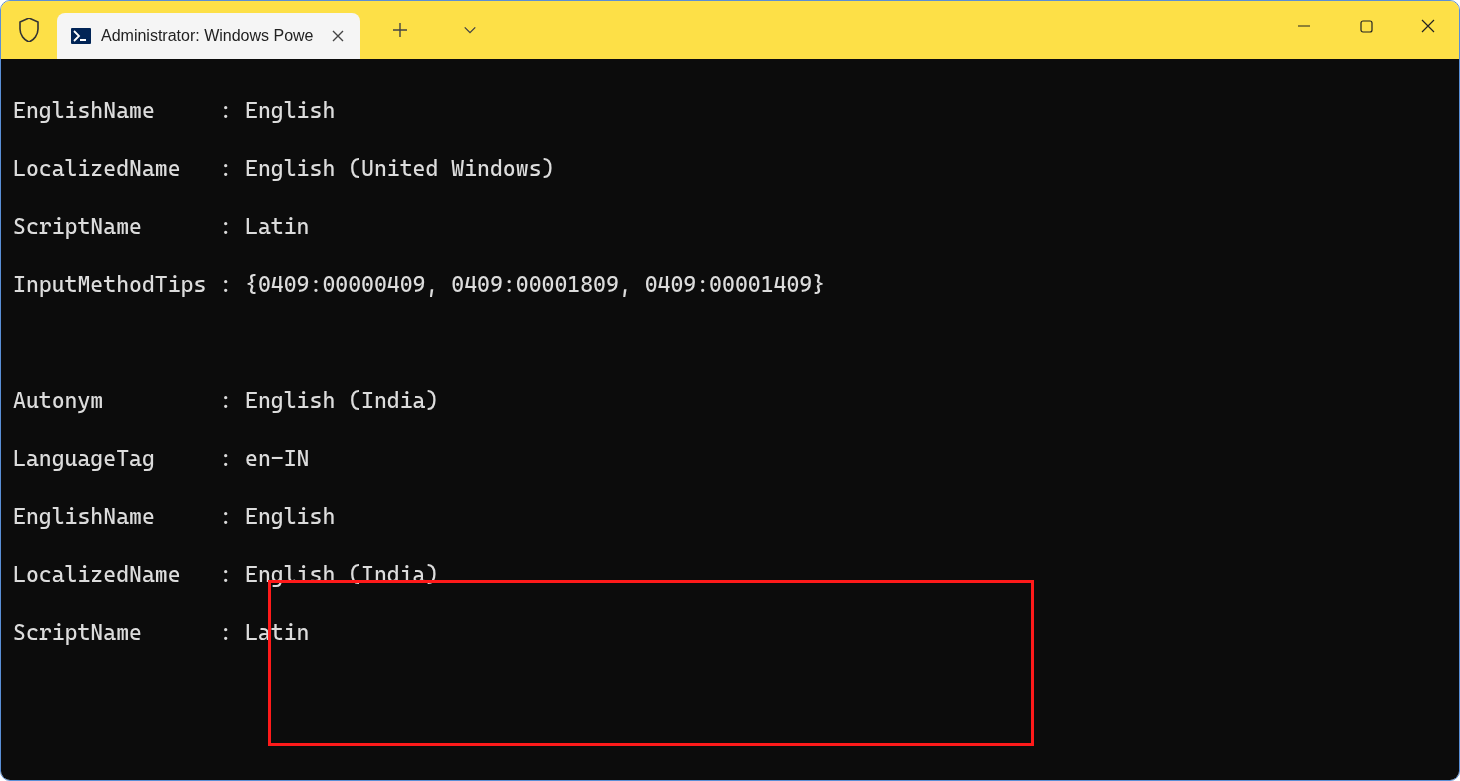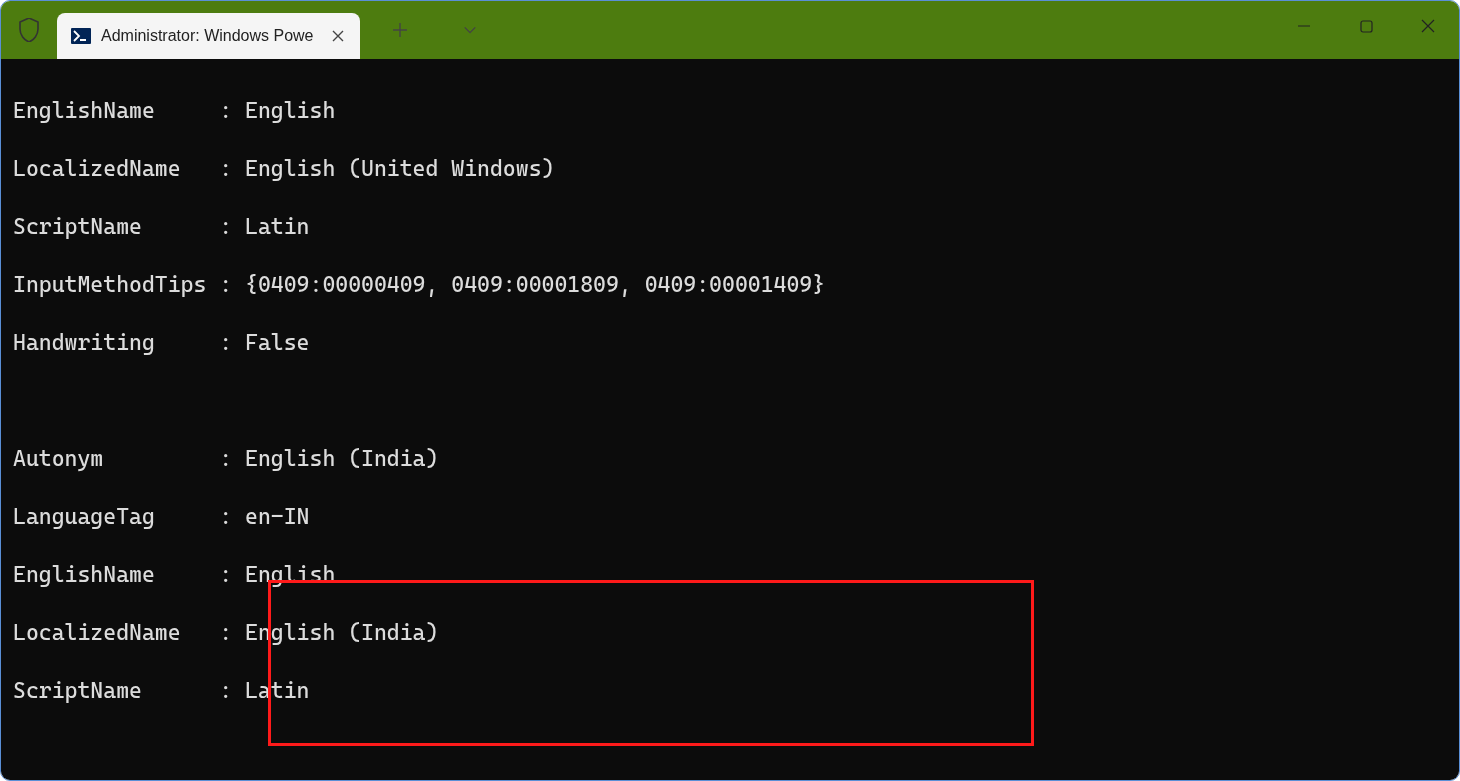--- a/index.html
+++ b/index.html
@@ -1,18 +1,18 @@
 <!DOCTYPE html>
 <html><head>
 <meta charset="utf-8">
 <style>
 * { margin: 0; padding: 0; box-sizing: border-box; }
 html, body { width: 1460px; height: 781px; overflow: hidden; font-family: 'Segoe UI', Tahoma, sans-serif; }
 .window { width: 100%; height: 100%; background: #e8e8e8; border-radius: 10px; overflow: hidden; display: flex; flex-direction: column; border: 1px solid #5a8fd6; }
-.titlebar { height: 58px; background: #4d7c0f; display: flex; align-items: center; position: relative; }
+.titlebar { height: 58px; background: #fde047; display: flex; align-items: center; position: relative; }
 .shield { width: 20px; height: 24px; margin-left: 18px; margin-right: 18px; }
 .tab { height: 46px; background: #f5f5f5; border-radius: 8px 8px 0 0; display: flex; align-items: center; padding: 0 14px; margin-top: 12px; max-width: 350px; position: relative; }
 .tab-icon { width: 20px; height: 20px; margin-right: 10px; flex-shrink: 0; }
 .tab-title { font-size: 16px; color: #222; white-space: nowrap; overflow: hidden; text-overflow: clip; max-width: 240px; }
 .tab-close { margin-left: 16px; width: 16px; height: 16px; display: flex; align-items: center; justify-content: center; cursor: pointer; }
 .new-tab { width: 40px; height: 40px; display: flex; align-items: center; justify-content: center; margin-left: 20px; cursor: pointer; }
 .dropdown { width: 40px; height: 40px; display: flex; align-items: center; justify-content: center; margin-left: 30px; cursor: pointer; }
 .win-controls { position: absolute; right: 0; top: 0; height: 50px; display: flex; }
 .win-btn { width: 62px; height: 50px; display: flex; align-items: center; justify-content: center; cursor: pointer; }
 .terminal { flex: 1; background: #0c0c0c; color: #dcdcdc; font-family: 'Cascadia Mono', 'Consolas', monospace; font-size: 22px; line-height: 29px; padding: 8px 12px 14px 12px; position: relative; white-space: pre; overflow: hidden; }
@@ -76,21 +76,20 @@
           </svg>
       </span>
     </div>
   </div>
 
   <div class="terminal">
 <span class="term-line">EnglishName     : <span>English</span></span>
 <span class="term-line">LocalizedName   : <span>English (United Windows)</span></span>
 <span class="term-line">ScriptName      : <span>Latin</span></span>
 <span class="term-line">InputMethodTips : <span>{0409:00000409, 0409:00001809, 0409:00001409}</span></span>
-<span class="term-line">Handwriting     : <span>False</span></span>
 <span class="term-line"> </span>
 <span class="term-line">Autonym         : <span>English (India)</span></span>
 <span class="term-line">LanguageTag     : <span>en-IN</span></span>
 <span class="term-line">EnglishName     : <span>English</span></span>
 <span class="term-line">LocalizedName   : <span>English (India)</span></span>
 <span class="term-line">ScriptName      : <span>Latin</span></span>
 
 
 
 

